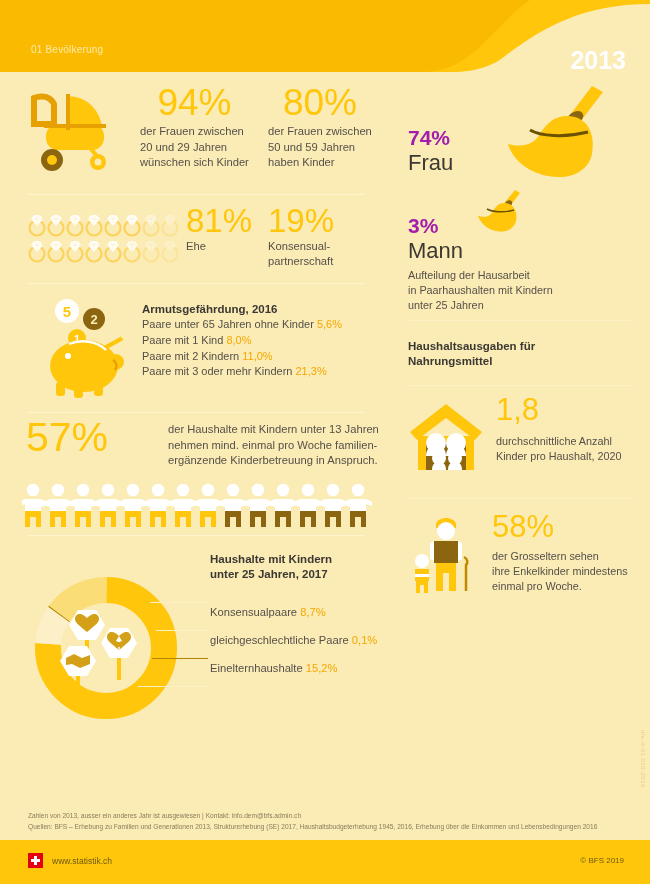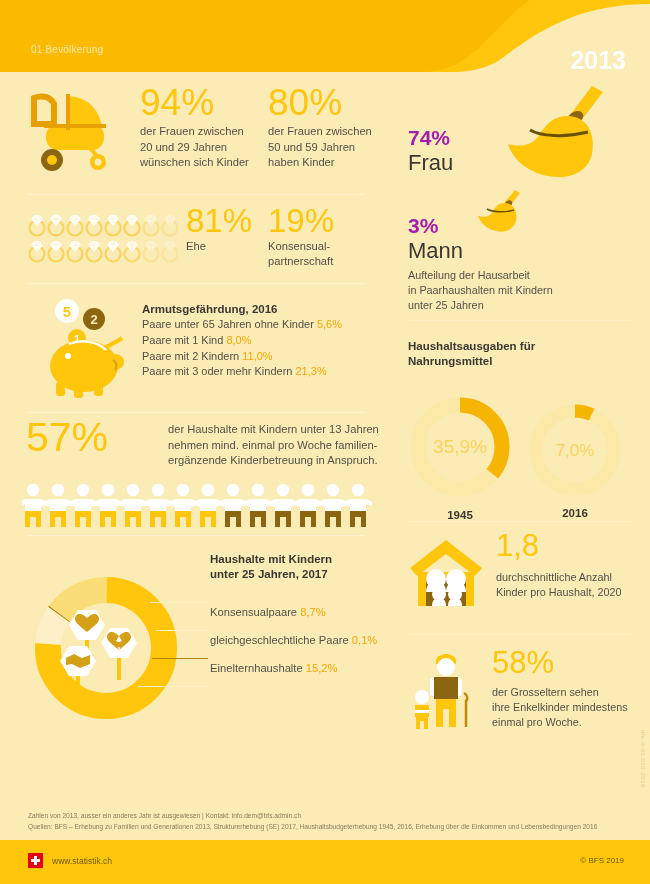--- a/index.html
+++ b/index.html
@@ -38,21 +38,21 @@
   .big-pct { color: #FFC60B; font-weight: 300; line-height: 1; }
   .desc { color: #55504a; font-size: 11.2px; line-height: 15.5px; }
   .bold-head { color: #3b3833; font-size: 11.5px; font-weight: bold; line-height: 15px; }
   .val { color: #F5A800; }
 
   
   .b1 { position: relative; height: 122px; }
   .b1 .pram { position: absolute; left: 28px; top: 18px; }
   .b1 .c94 { position: absolute; left: 140px; top: 12px; }
   .b1 .c80 { position: absolute; left: 268px; top: 12px; }
-  .num94 { font-size: 37px; }
+  .num94 { font-size: 37px; text-align: center; }
   .txt94 { margin-top: 3px; }
 
   
   .b2 { position: relative; height: 88px; }
   .rings { position: absolute; left: 28px; top: 16px; }
   .b2 .c81 { position: absolute; left: 186px; top: 9px; }
   .b2 .c19 { position: absolute; left: 268px; top: 9px; }
   .num81 { font-size: 33px; }
   .lbl-small { color: #55504a; font-size: 11.2px; line-height: 14.5px; margin-top: 2px; }
 
@@ -372,38 +372,20 @@
 in Paarhaushalten mit Kindern
 unter 25 Jahren</div>
     </div>
     <div class="hr-r" style="margin-top:52px;"></div>
 
     <div class="r2">
       <div class="head bold-head" style="white-space:pre-line">Haushaltsausgaben für
 Nahrungsmittel</div>
     </div>
 
-    <div class="r3">
-      <div class="d1">
-        <svg width="108" height="108" viewBox="0 0 108 108">
-          <circle cx="54" cy="54" r="42" fill="none" stroke="#FCE9A8" stroke-width="15"></circle>
-          <circle cx="54" cy="54" r="42" fill="none" stroke="#F5B500" stroke-width="15" stroke-dasharray="94.8 169.1" transform="rotate(-90 54 54)"></circle>
-          <text x="54" y="60" font-family="Liberation Sans, sans-serif" font-size="19" fill="#FBD35C" text-anchor="middle">35,9%</text>
-        </svg>
-        <div class="donut-year">1945</div>
-      </div>
-      <div class="d2">
-        <svg width="98" height="98" viewBox="0 0 98 98">
-          <circle cx="49" cy="49" r="39" fill="none" stroke="#FCE9A8" stroke-width="13"></circle>
-          <circle cx="49" cy="49" r="39" fill="none" stroke="#F5B500" stroke-width="13" stroke-dasharray="17.2 227.9" transform="rotate(-90 49 49)"></circle>
-          <text x="49" y="55" font-family="Liberation Sans, sans-serif" font-size="17" fill="#FBD35C" text-anchor="middle">7,0%</text>
-        </svg>
-        <div class="donut-year">2016</div>
-      </div>
-    </div>
     <div class="hr-r"></div>
 
     <div class="r4">
       <svg class="house" width="76" height="72" viewBox="0 0 76 72">
         <path d="M38,2 L74,30 L67,38 L38,16 L9,38 L2,30 Z" fill="#FFC60B"></path>
         <path d="M10,34 L66,34 L66,68 L10,68 Z" fill="#FFC60B"></path>
         <path d="M18,40 L58,40 L58,68 L18,68 Z" fill="#8C6510"></path>
         <circle cx="28" cy="41" r="10" fill="#ffffff"></circle>
         <path d="M18,54 C18,46 23,44 28,44 C33,44 38,46 38,54 Z" fill="#ffffff"></path>
         <circle cx="48" cy="41" r="10" fill="#ffffff"></circle>

